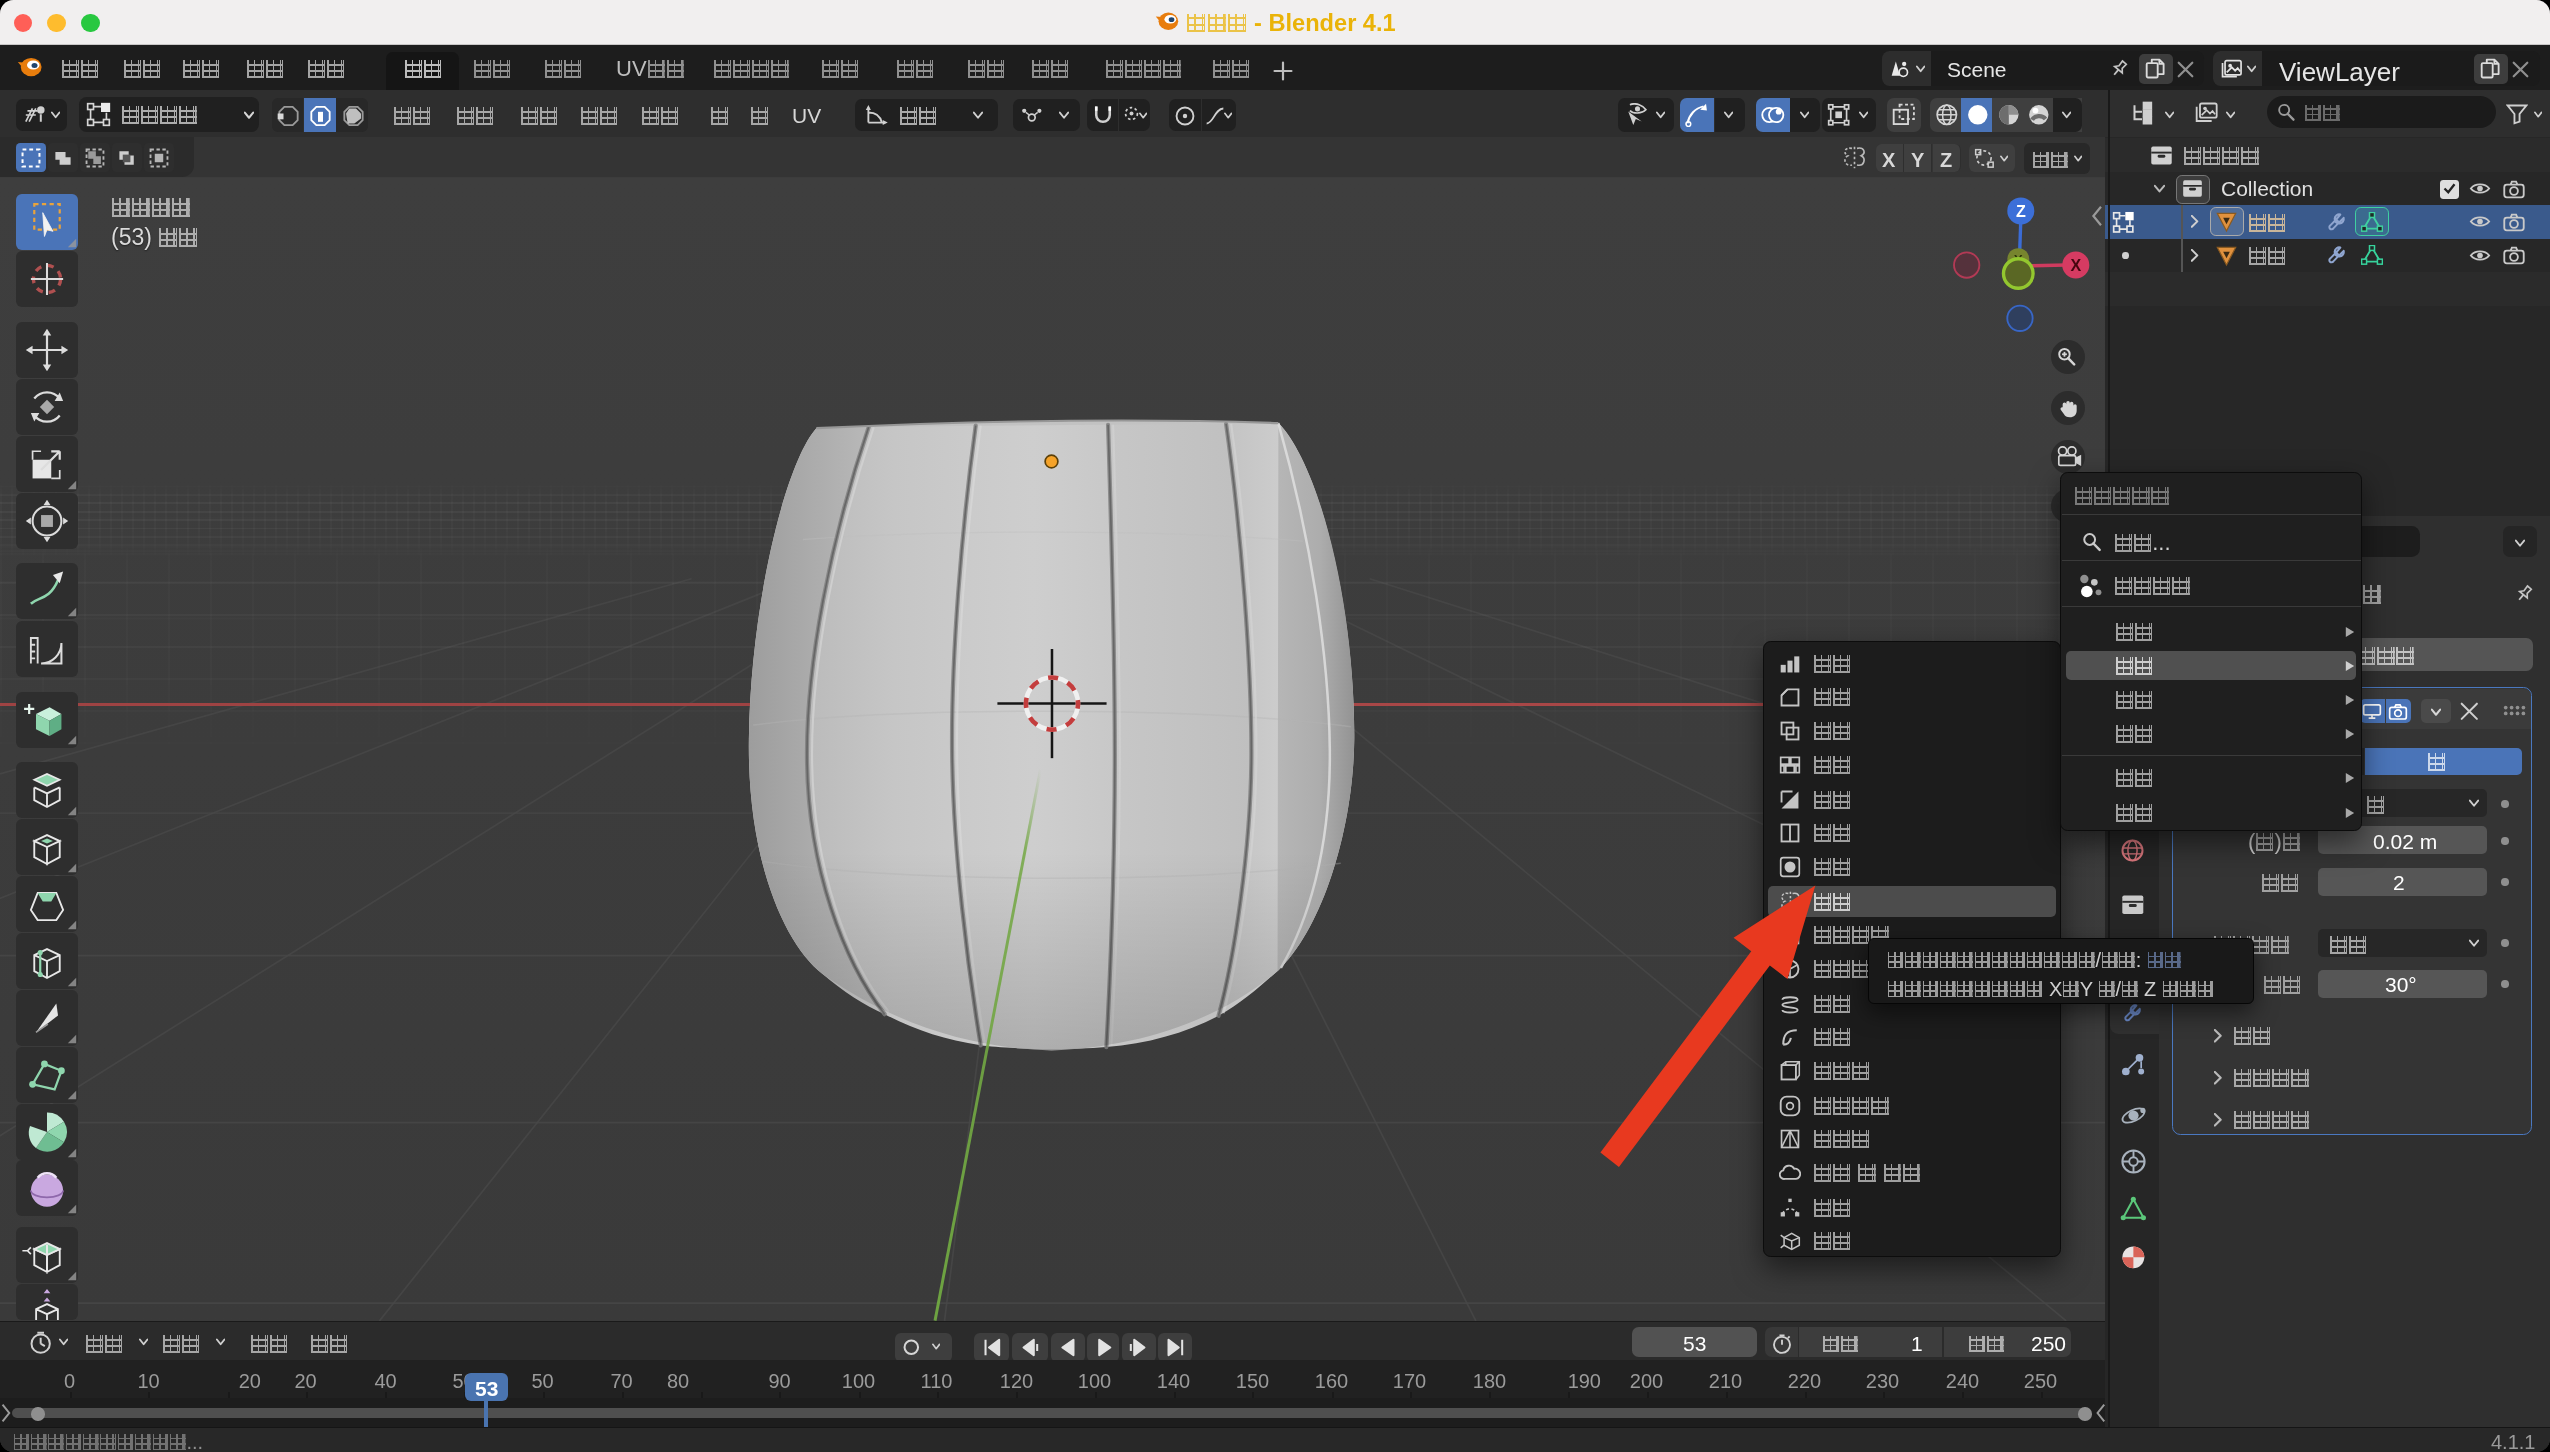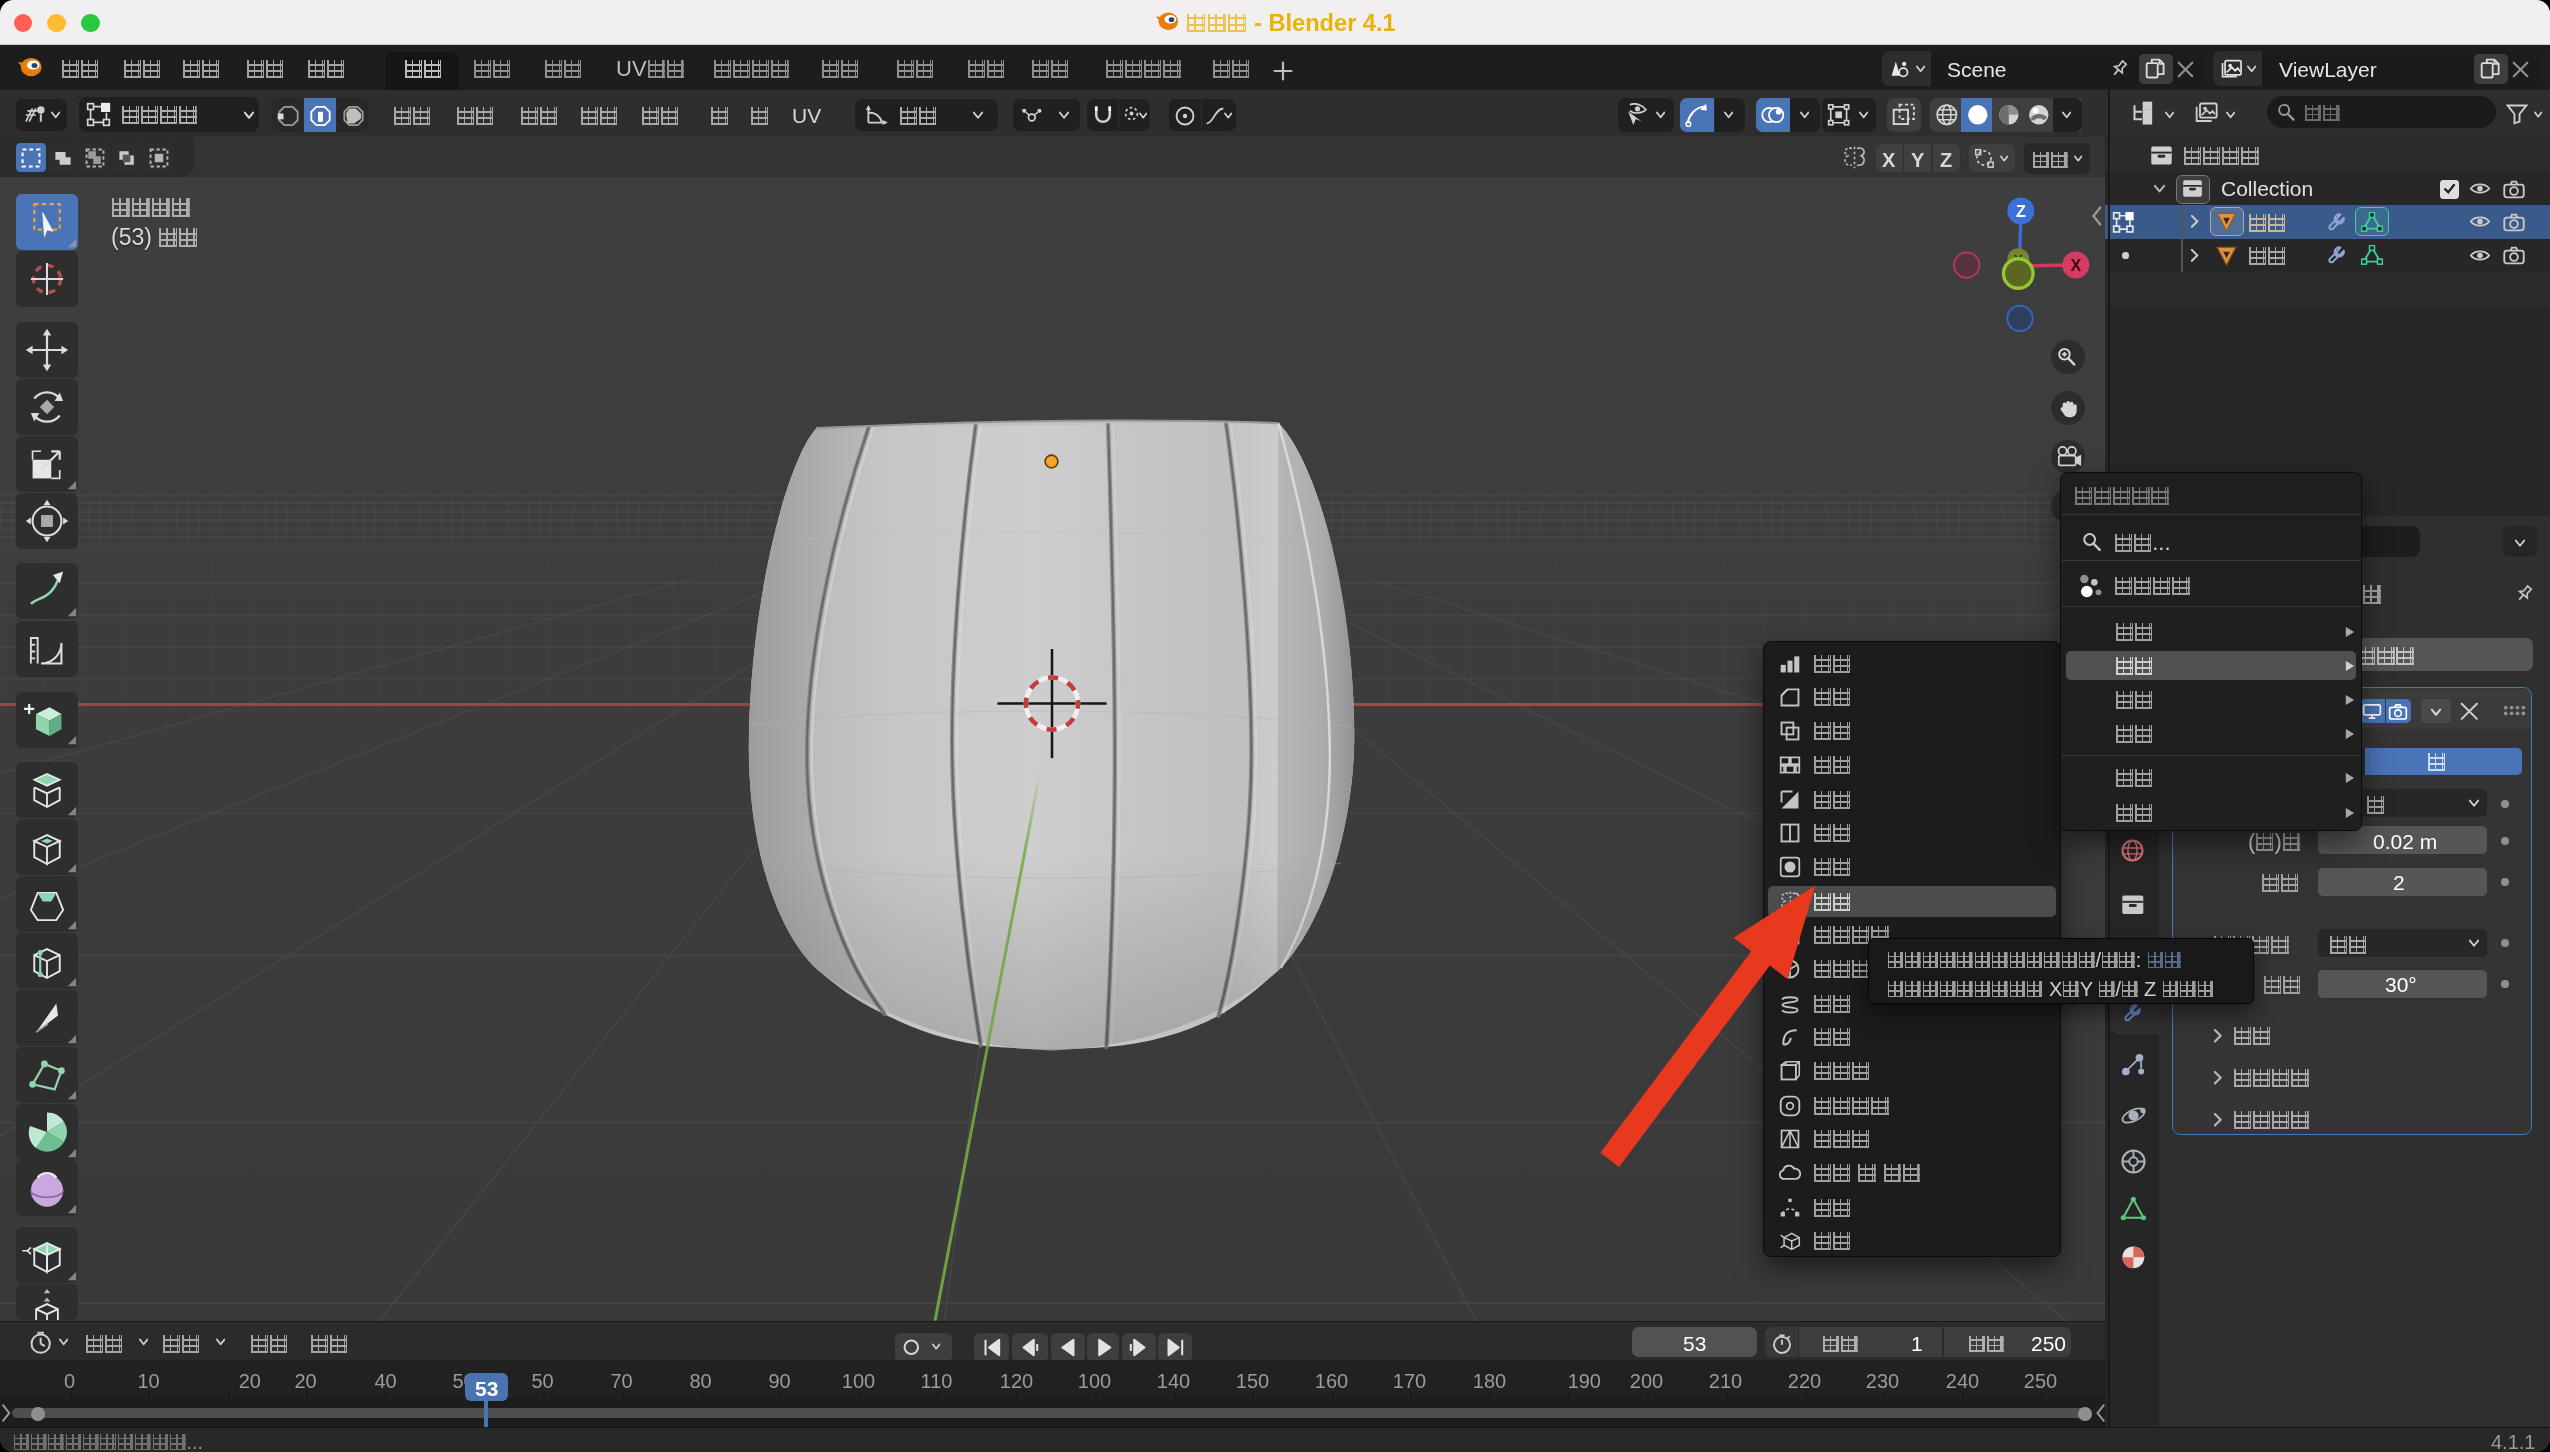--- a/index.html
+++ b/index.html
@@ -74,21 +74,21 @@
     <div class="a" style="left:2213px;top:51px;width:49px;height:35px;background:#2d2d2d;border-radius:7.6px 0 0 7.6px;"></div>
     <svg class="a" style="left:2220px;top:58px;" width="23.6" height="22" viewBox="0 0 28 26">
       <rect x="6" y="3" width="19" height="17" rx="2" fill="none" stroke="#e3e3e3" stroke-width="2"></rect>
       <circle cx="12" cy="9" r="2.2" fill="#e3e3e3"></circle>
       <path d="M8,17 L14,11 L18,15 L21,12 L24,16" fill="none" stroke="#e3e3e3" stroke-width="2"></path>
       <path d="M3,6 L3,22 L20,22" fill="none" stroke="#e3e3e3" stroke-width="2"></path>
     </svg>
     <svg class="a" style="left:2247px;top:65px;" width="9.3" height="8.3" viewBox="0 0 11 9.9">
       <path d="M1,1.7325 L5.5,7.425000000000001 L10,1.7325" fill="none" stroke="#cfcfcf" stroke-width="2.2" stroke-linecap="round" stroke-linejoin="round"></path>
     </svg>
-    <div class="a" style="left:2279px;top:59px;font-size:21px;color:#e6e6e6;line-height:1;">ViewLayer</div>
+    <div class="a" style="left:2279px;top:59px;font-size:26px;color:#e6e6e6;line-height:1;">ViewLayer</div>
     <div class="a" style="left:2474px;top:54px;width:34px;height:30px;background:#3d3d3d;border-radius:5px;"></div>
     <svg class="a" style="left:2480px;top:58px;" width="22" height="22" viewBox="0 0 26 26">
       <rect x="2" y="6" width="13" height="17" rx="1.5" fill="none" stroke="#dcdcdc" stroke-width="2.2"></rect>
       <path d="M8,6 L8,2 L17,2 L22,7 L22,19 L15,19 M17,2 L17,7 L22,7" fill="none" stroke="#dcdcdc" stroke-width="2.2" stroke-linejoin="round"></path>
     </svg>
     <svg class="a" style="left:2512px;top:61px;" width="17" height="17" viewBox="0 0 20 20">
       <path d="M2,2 L18,18 M18,2 L2,18" stroke="#8f8f8f" stroke-width="2.6" stroke-linecap="round"></path>
     </svg>
     <div class="a" style="left:0px;top:178px;width:2105px;height:1143px;background:linear-gradient(#3e3e3e,#3a3a3a);"></div>
     <svg class="a" style="left:0;top:178px" width="2105" height="1143" viewBox="0 211 2496 1355">
@@ -947,21 +947,21 @@
     <div class="a" style="left:272px;top:1371px;width:67px;text-align:center;font-size:20px;color:#9b9b9b;line-height:1">20</div>
     <div class="a" style="left:306px;top:1392px;width:1.7px;height:5.9px;background:#191919;"></div>
     <div class="a" style="left:352px;top:1371px;width:67px;text-align:center;font-size:20px;color:#9b9b9b;line-height:1">40</div>
     <div class="a" style="left:385px;top:1392px;width:1.7px;height:5.9px;background:#191919;"></div>
     <div class="a" style="left:430px;top:1371px;width:67px;text-align:center;font-size:20px;color:#9b9b9b;line-height:1">50</div>
     <div class="a" style="left:464px;top:1392px;width:1.7px;height:5.9px;background:#191919;"></div>
     <div class="a" style="left:509px;top:1371px;width:67px;text-align:center;font-size:20px;color:#9b9b9b;line-height:1">50</div>
     <div class="a" style="left:543px;top:1392px;width:1.7px;height:5.9px;background:#191919;"></div>
     <div class="a" style="left:588px;top:1371px;width:67px;text-align:center;font-size:20px;color:#9b9b9b;line-height:1">70</div>
     <div class="a" style="left:622px;top:1392px;width:1.7px;height:5.9px;background:#191919;"></div>
-    <div class="a" style="left:667px;top:1371px;width:67px;text-align:center;font-size:20px;color:#9b9b9b;line-height:1">80</div>
+    <div class="a" style="left:667px;top:1371px;width:67px;text-align:left;font-size:20px;color:#9b9b9b;line-height:1">80</div>
     <div class="a" style="left:701px;top:1392px;width:1.7px;height:5.9px;background:#191919;"></div>
     <div class="a" style="left:746px;top:1371px;width:67px;text-align:center;font-size:20px;color:#9b9b9b;line-height:1">90</div>
     <div class="a" style="left:779px;top:1392px;width:1.7px;height:5.9px;background:#191919;"></div>
     <div class="a" style="left:825px;top:1371px;width:67px;text-align:center;font-size:20px;color:#9b9b9b;line-height:1">100</div>
     <div class="a" style="left:859px;top:1392px;width:1.7px;height:5.9px;background:#191919;"></div>
     <div class="a" style="left:903px;top:1371px;width:67px;text-align:center;font-size:20px;color:#9b9b9b;line-height:1">110</div>
     <div class="a" style="left:937px;top:1392px;width:1.7px;height:5.9px;background:#191919;"></div>
     <div class="a" style="left:983px;top:1371px;width:67px;text-align:center;font-size:20px;color:#9b9b9b;line-height:1">120</div>
     <div class="a" style="left:1016px;top:1392px;width:1.7px;height:5.9px;background:#191919;"></div>
     <div class="a" style="left:1061px;top:1371px;width:67px;text-align:center;font-size:20px;color:#9b9b9b;line-height:1">100</div>

